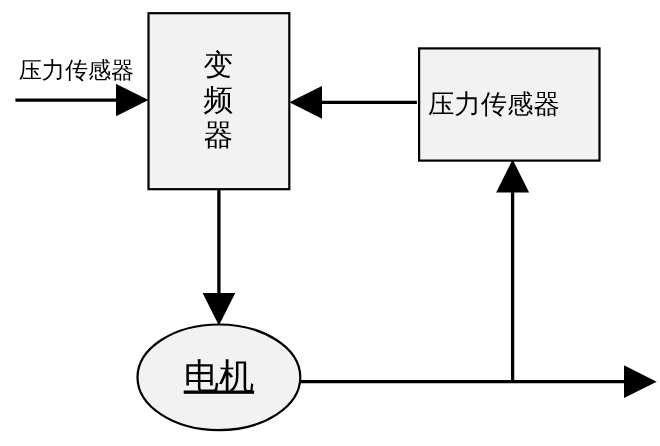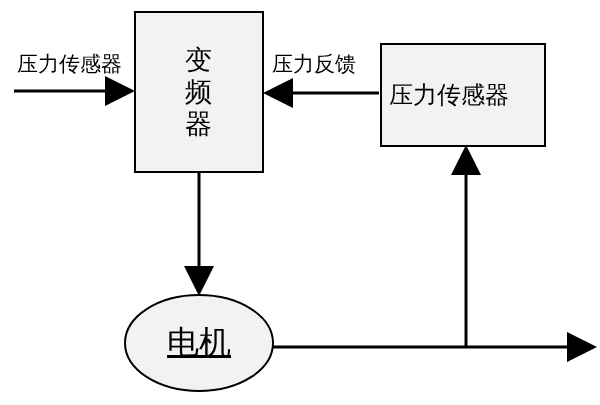--- a/index.html
+++ b/index.html
@@ -113,15 +113,14 @@
       <span>器</span>
     </div>
   </div>
 
   <div class="node-label lbl-sensor">压力传感器</div>
 
   <div class="node-label lbl-motor">电机</div>
 
   <div class="edge-label lbl-setpoint">压力传感器</div>
 
-  <div class="edge-label lbl-feedback">压力反馈</div>
 
 </div>
 
 </body></html>

